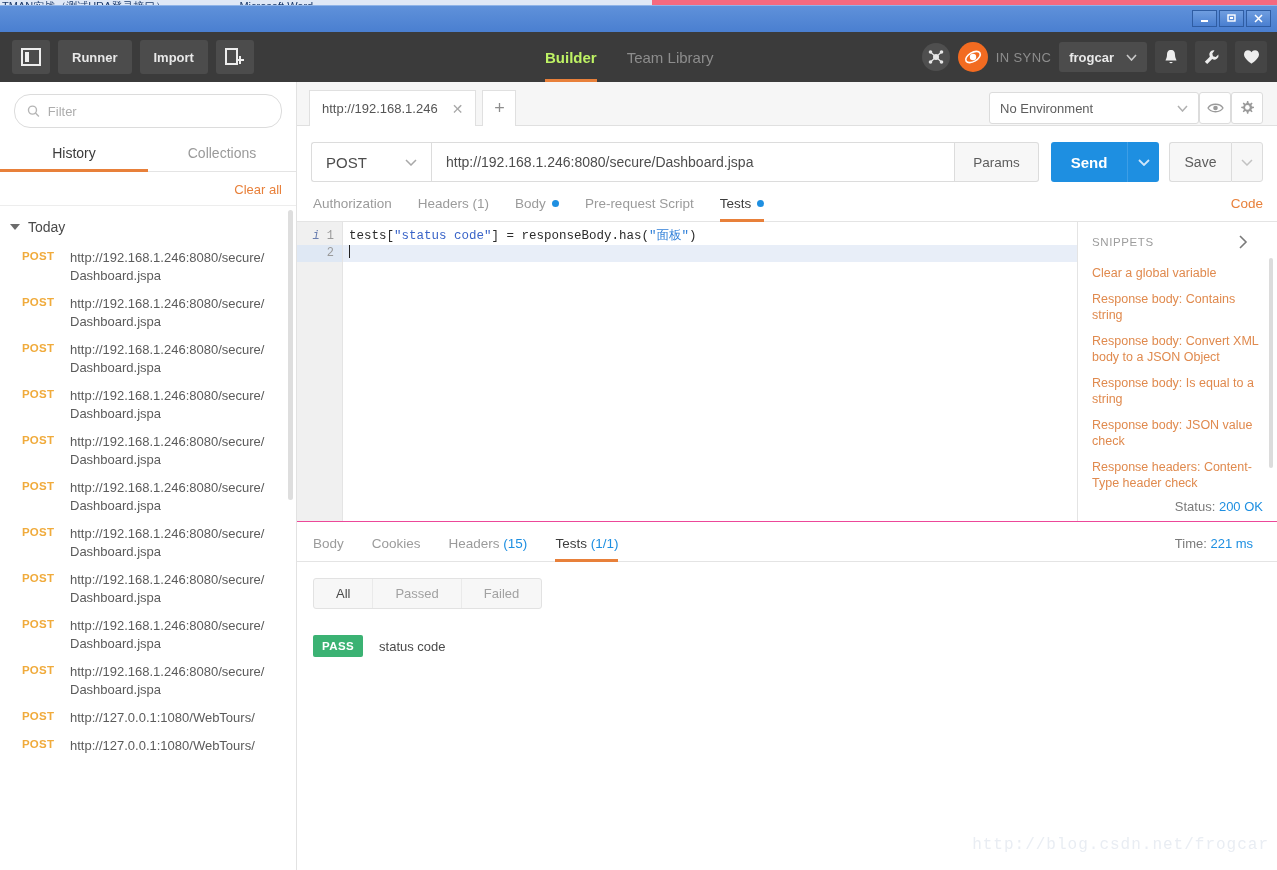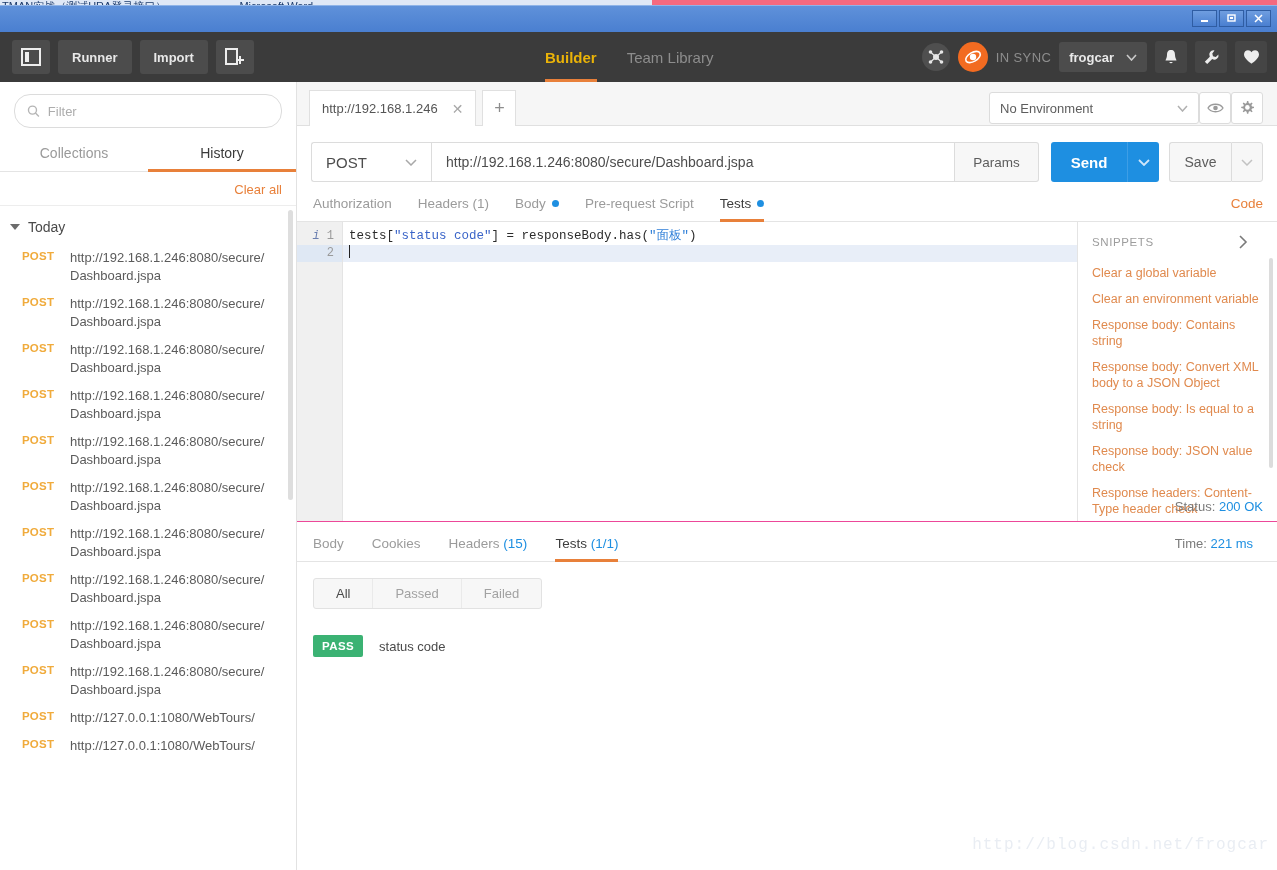--- a/index.html
+++ b/index.html
@@ -58,21 +58,21 @@
     display: flex; align-items: center; justify-content: center; cursor: pointer;
   }
   .hdr-nav {
     position: absolute; left: 545px; top: 0; height: 50px;
     display: flex; align-items: center; gap: 30px;
   }
   .hdr-nav-item {
     color: #8d8d8d; font-size: 15px; height: 50px;
     display: flex; align-items: center; cursor: pointer; position: relative;
   }
-  .hdr-nav-item.active { color: #eab308; font-weight: bold; }
+  .hdr-nav-item.active { color: #bef264; font-weight: bold; }
   .hdr-nav-item.active::after {
     content: ""; position: absolute; left: 0; right: 0; bottom: 0;
     height: 3px; background: #e8803a;
   }
   .hdr-right {
     position: absolute; right: 10px; top: 0; height: 50px;
     display: flex; align-items: center; gap: 8px;
   }
   .sync-grey {
     width: 28px; height: 28px; border-radius: 50%;
@@ -428,22 +428,22 @@
     <div class="filter-wrap">
       <div class="filter-box">
         <svg width="14" height="14" viewBox="0 0 14 14">
           <circle cx="6" cy="6" r="4.4" fill="none" stroke="#b5b5b5" stroke-width="1.5"></circle>
           <path d="M9.3 9.3 L13 13" stroke="#b5b5b5" stroke-width="1.5"></path>
         </svg>
         <input type="text" placeholder="Filter" style="">
       </div>
     </div>
     <div class="side-tabs">
+      <div class="side-tab active">History</div>
       <div class="side-tab">Collections</div>
-      <div class="side-tab active">History</div>
     </div>
     <div class="clear-all-row">
       <span class="clear-all">Clear all</span>
     </div>
     <div class="hist-scroll">
       <div class="group-head">
         <span class="caret"></span>
         <span>Today</span>
       </div>
       <div id="history-items">
@@ -592,21 +592,20 @@
       </div>
       <div class="snippets">
         <div class="snip-head">
           <span>SNIPPETS</span>
           <svg width="11" height="14" viewBox="0 0 11 14">
               <path d="M2 1 L8 7 L2 13" fill="none" stroke="#7a7a7a" stroke-width="1.6"></path>
             </svg>
         </div>
         <div id="snippet-items">
             <div class="snip-item">Clear a global variable</div>
-            <div class="snip-item">Clear an environment variable</div>
             <div class="snip-item">Response body: Contains string</div>
             <div class="snip-item">Response body: Convert XML body to a JSON Object</div>
             <div class="snip-item">Response body: Is equal to a string</div>
             <div class="snip-item">Response body: JSON value check</div>
             <div class="snip-item">Response headers: Content-Type header check</div>
           </div>
         <div class="snip-scrollbar"></div>
       </div>
     </div>
 

